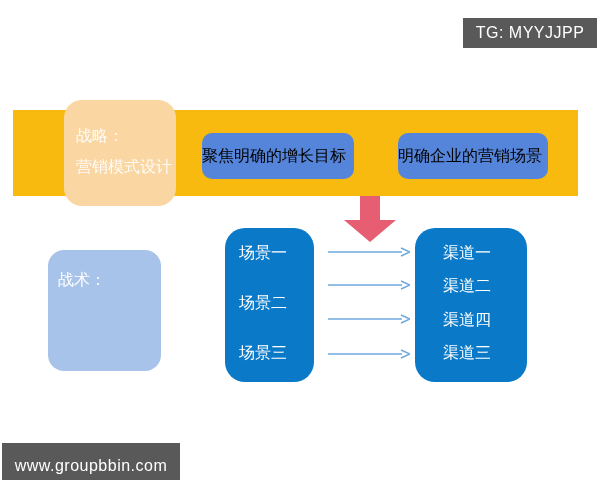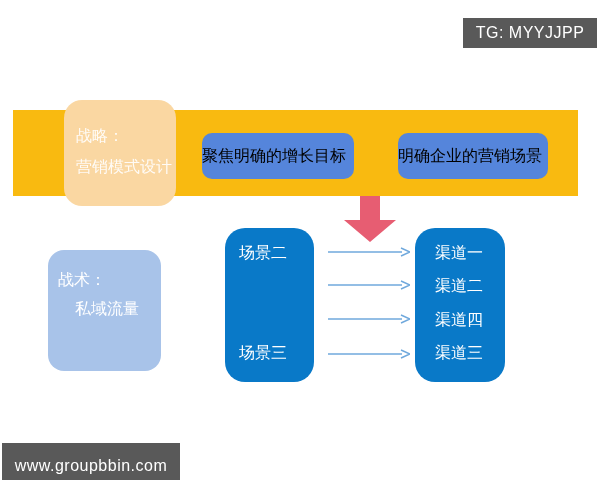--- a/index.html
+++ b/index.html
@@ -80,21 +80,21 @@
     background: #0979C8;
     border-radius: 20px;
     color: #ffffff;
     font-size: 16px;
     display: flex;
     flex-direction: column;
     justify-content: space-between;
     box-sizing: border-box;
   }
   .scene-box   { left: 225px; padding: 15px 8px 18px 14px; }
-  .channel-box { left: 415px; width: 90px; padding: 15px 8px 18px 20px; }
+  .channel-box { left: 415px; width: 112px; padding: 15px 8px 18px 28px; }
 
   .flow-arrow { position: absolute; left: 328px; }
   .fa1 { top: 247px; }
   .fa2 { top: 280px; }
   .fa3 { top: 314px; }
   .fa4 { top: 349px; }
 </style>
 </head>
 <body>
 
@@ -117,24 +117,24 @@
   <div class="goal-btn g2">
     <span>明确企业的营销场景</span>
   </div>
 
   <svg class="down-arrow" width="52" height="46">
     <polygon points="16,0 36,0 36,24 52,24 26,46 0,24 16,24" fill="#E75D72"></polygon>
   </svg>
 
   <div class="tactics-box">
     <div>战术：</div>
-    <div class="indent">私域流量</div>
   </div>
 
   <div class="list-box scene-box">
+    <div>场景一</div>
     <div>场景二</div>
     <div>场景三</div>
   </div>
 
   <div class="list-box channel-box">
     <div>渠道一</div>
     <div>渠道二</div>
     <div>渠道四</div>
     <div>渠道三</div>
   </div>

